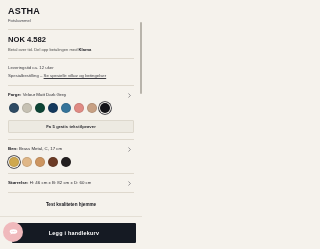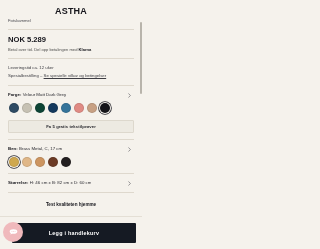--- a/index.html
+++ b/index.html
@@ -25,21 +25,20 @@
     overflow: hidden;
   }
 
   
   .product-title {
     font-size: 9px;
     font-weight: bold;
     letter-spacing: 0.2px;
     line-height: 11px;
     color: #16161c;
-    text-align: center;
   }
   .product-subtitle {
     font-size: 4.2px;
     line-height: 7px;
     color: #4a4a50;
     margin-top: 0px;
   }
 
   .rule {
     height: 1px;
@@ -234,21 +233,21 @@
 <div class="page">
 
   <div>
     <div class="product-title">ASTHA</div>
     <div class="product-subtitle">Fotskammel</div>
   </div>
 
   <div class="rule"></div>
 
   <div>
-    <div class="price">NOK 5.289</div>
+    <div class="price">NOK 4.582</div>
     <div class="klarna-line"><span>Betal over tid. Del opp betalingen med </span><span class="klarna-brand">Klarna</span></div>
   </div>
 
   <div class="rule"></div>
 
   <div class="delivery-block">
     <div class="delivery-line">Leveringstid ca. 12 uker</div>
     <div class="delivery-line"><span>Spesialbestilling – </span><a href="#">Se spesielle vilkår og betingelser</a></div>
   </div>
 

